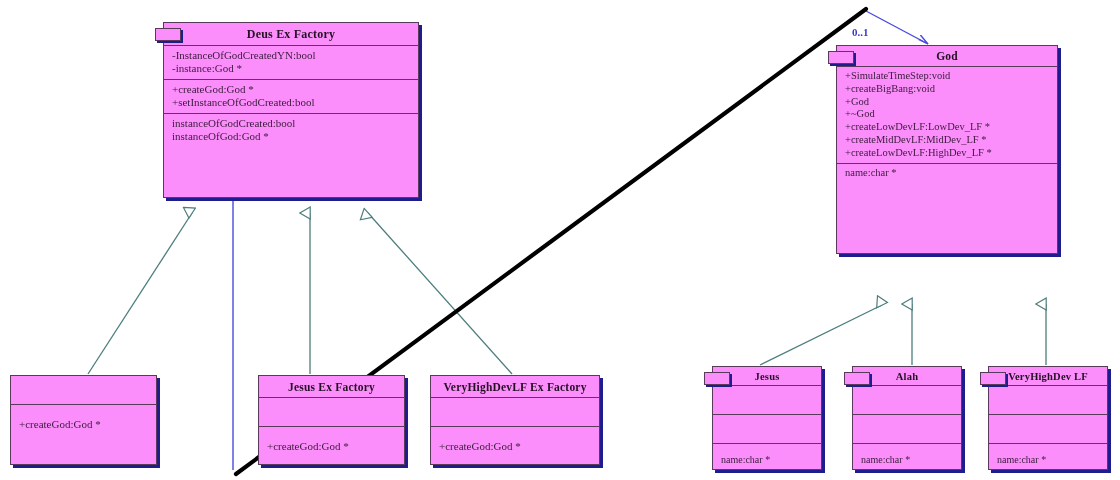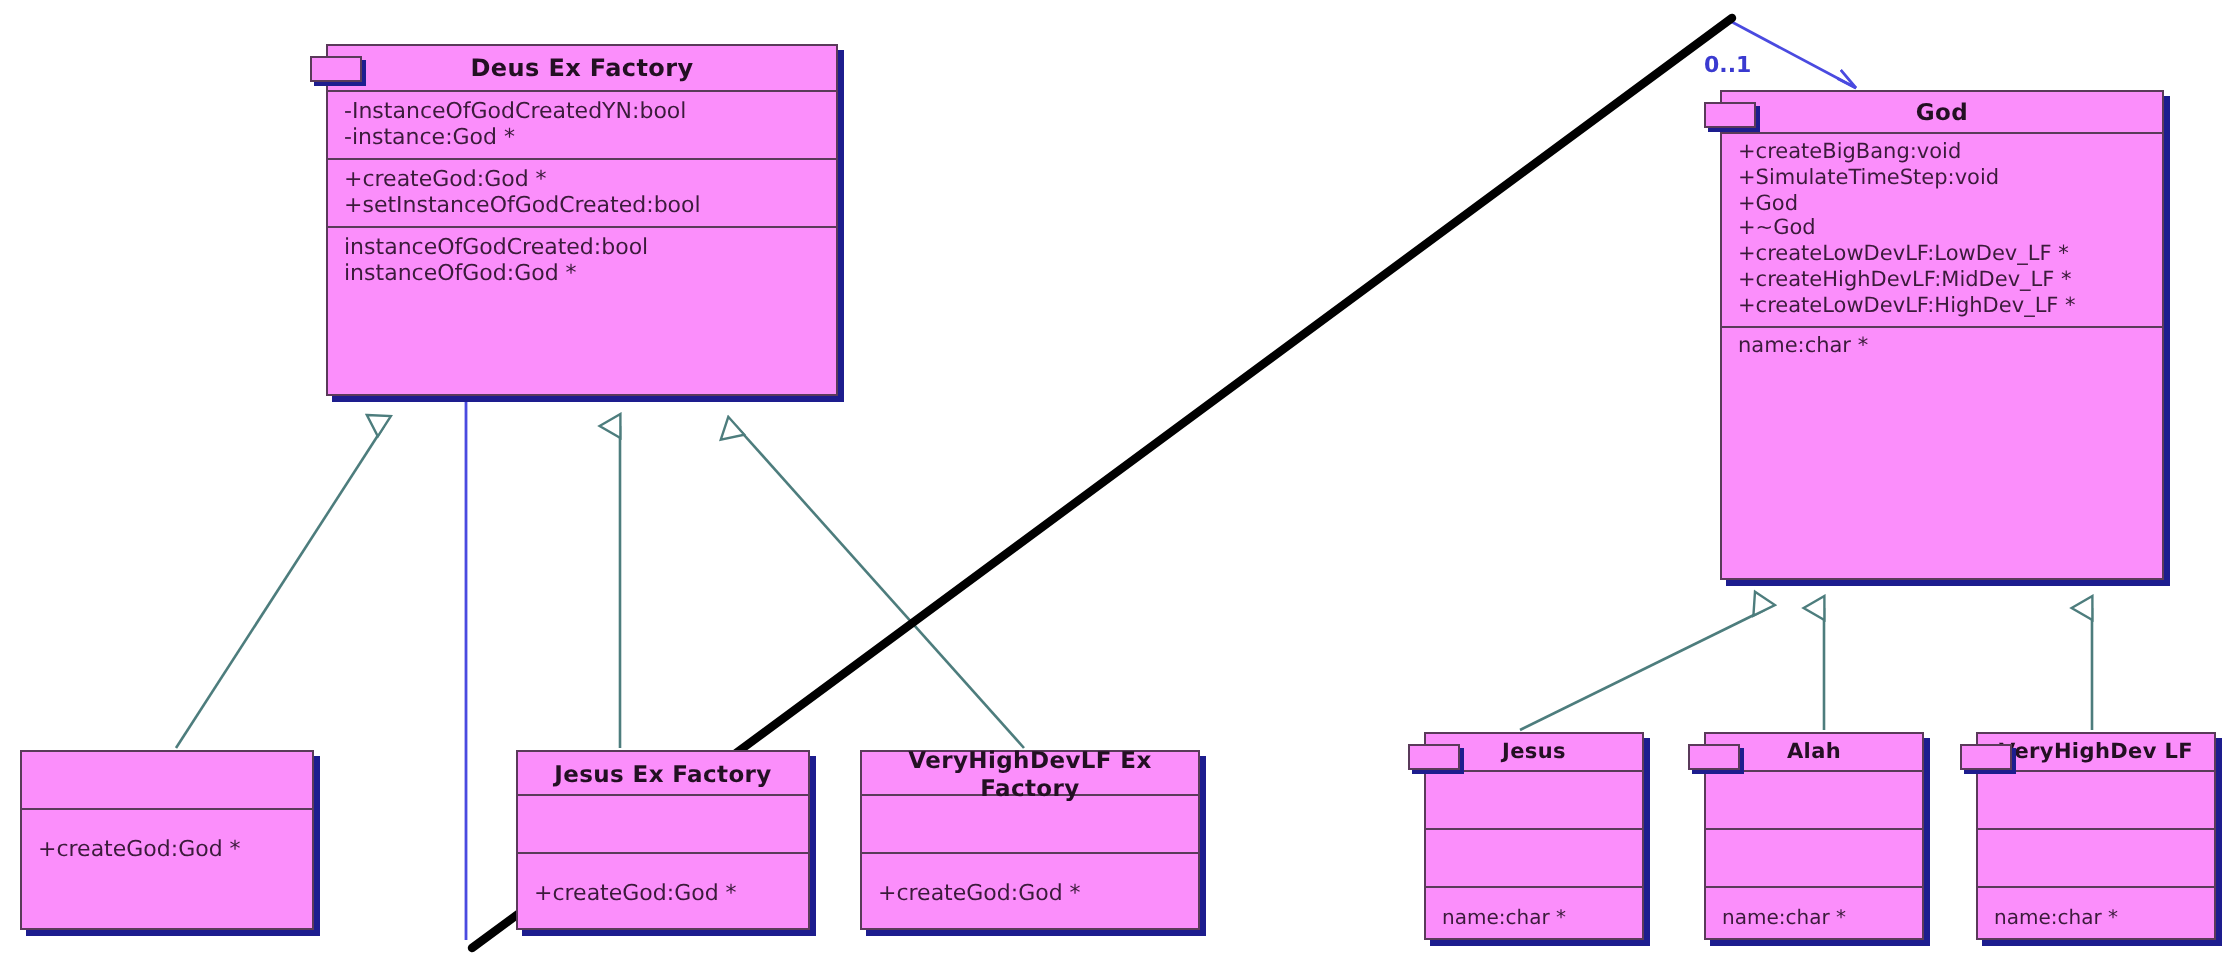--- a/index.html
+++ b/index.html
@@ -1,20 +1,20 @@
 <!DOCTYPE html>
 <html><head>
 <meta charset="utf-8">
 <style>
   html,body{margin:0;padding:0;background:#ffffff;}
   body{
     width:1120px;height:480px;position:relative;overflow:hidden;
     font-family:"DejaVu Sans","Liberation Sans",sans-serif;
   }
-  #stage{position:absolute;left:0;top:0;width:1120px;height:480px;}
+  #stage{position:absolute;left:0;top:0;width:1120px;height:480px;font-family:Liberation Serif, serif;}
 
   
   #edges{position:absolute;left:0;top:0;width:1120px;height:480px;}
 
   
   .uml{
     position:absolute;
     box-sizing:border-box;
     background:#fb8efb;
     border:1px solid #5a3a5a;
@@ -43,21 +43,21 @@
     position:absolute;left:-9px;top:5px;width:24px;height:11px;
     background:#fb8efb;border:1.6px solid #5a3a5a;
     box-shadow:2px 2px 0 0 #1d1d8e;
     z-index:7;
   }
 
   
   #box-deus{left:163px;top:22px;width:256px;height:176px;font-size:11px;}
   #box-deus .title{height:22px;font-size:12px;}
 
-  #box-god{left:860px;top:45px;width:222px;height:245px;font-size:10.5px;}
+  #box-god{left:836px;top:45px;width:222px;height:209px;font-size:10.5px;}
   #box-god .title{height:20px;font-size:11.5px;}
 
   .fac{font-size:11px;}
   .fac .title{height:21px;font-size:11.5px;}
   .fac .empty{height:22px;}
   .fac .last{height:33px;display:flex;align-items:center;}
 
   #box-alah-f{left:10px;top:375px;width:147px;height:90px;}
   #box-jesus-f{left:258px;top:375px;width:147px;height:90px;}
   #box-vhd-f{left:430px;top:375px;width:170px;height:90px;}
@@ -132,26 +132,26 @@
     <div class="cmp">
       <div class="row">instanceOfGodCreated:bool</div>
       <div class="row">instanceOfGod:God *</div>
     </div>
   </div>
 
   <div class="uml" id="box-god">
     <div class="tab"></div>
     <div class="title">God</div>
     <div class="cmp">
+      <div class="row">+SimulateTimeStep:void</div>
       <div class="row">+createBigBang:void</div>
-      <div class="row">+SimulateTimeStep:void</div>
       <div class="row">+God</div>
       <div class="row">+~God</div>
       <div class="row">+createLowDevLF:LowDev_LF *</div>
-      <div class="row">+createHighDevLF:MidDev_LF *</div>
+      <div class="row">+createMidDevLF:MidDev_LF *</div>
       <div class="row">+createLowDevLF:HighDev_LF *</div>
     </div>
     <div class="cmp">
       <div class="row">name:char *</div>
     </div>
   </div>
 
   <div class="mult">0..1</div>
 
   <div class="uml fac" id="box-alah-f">

